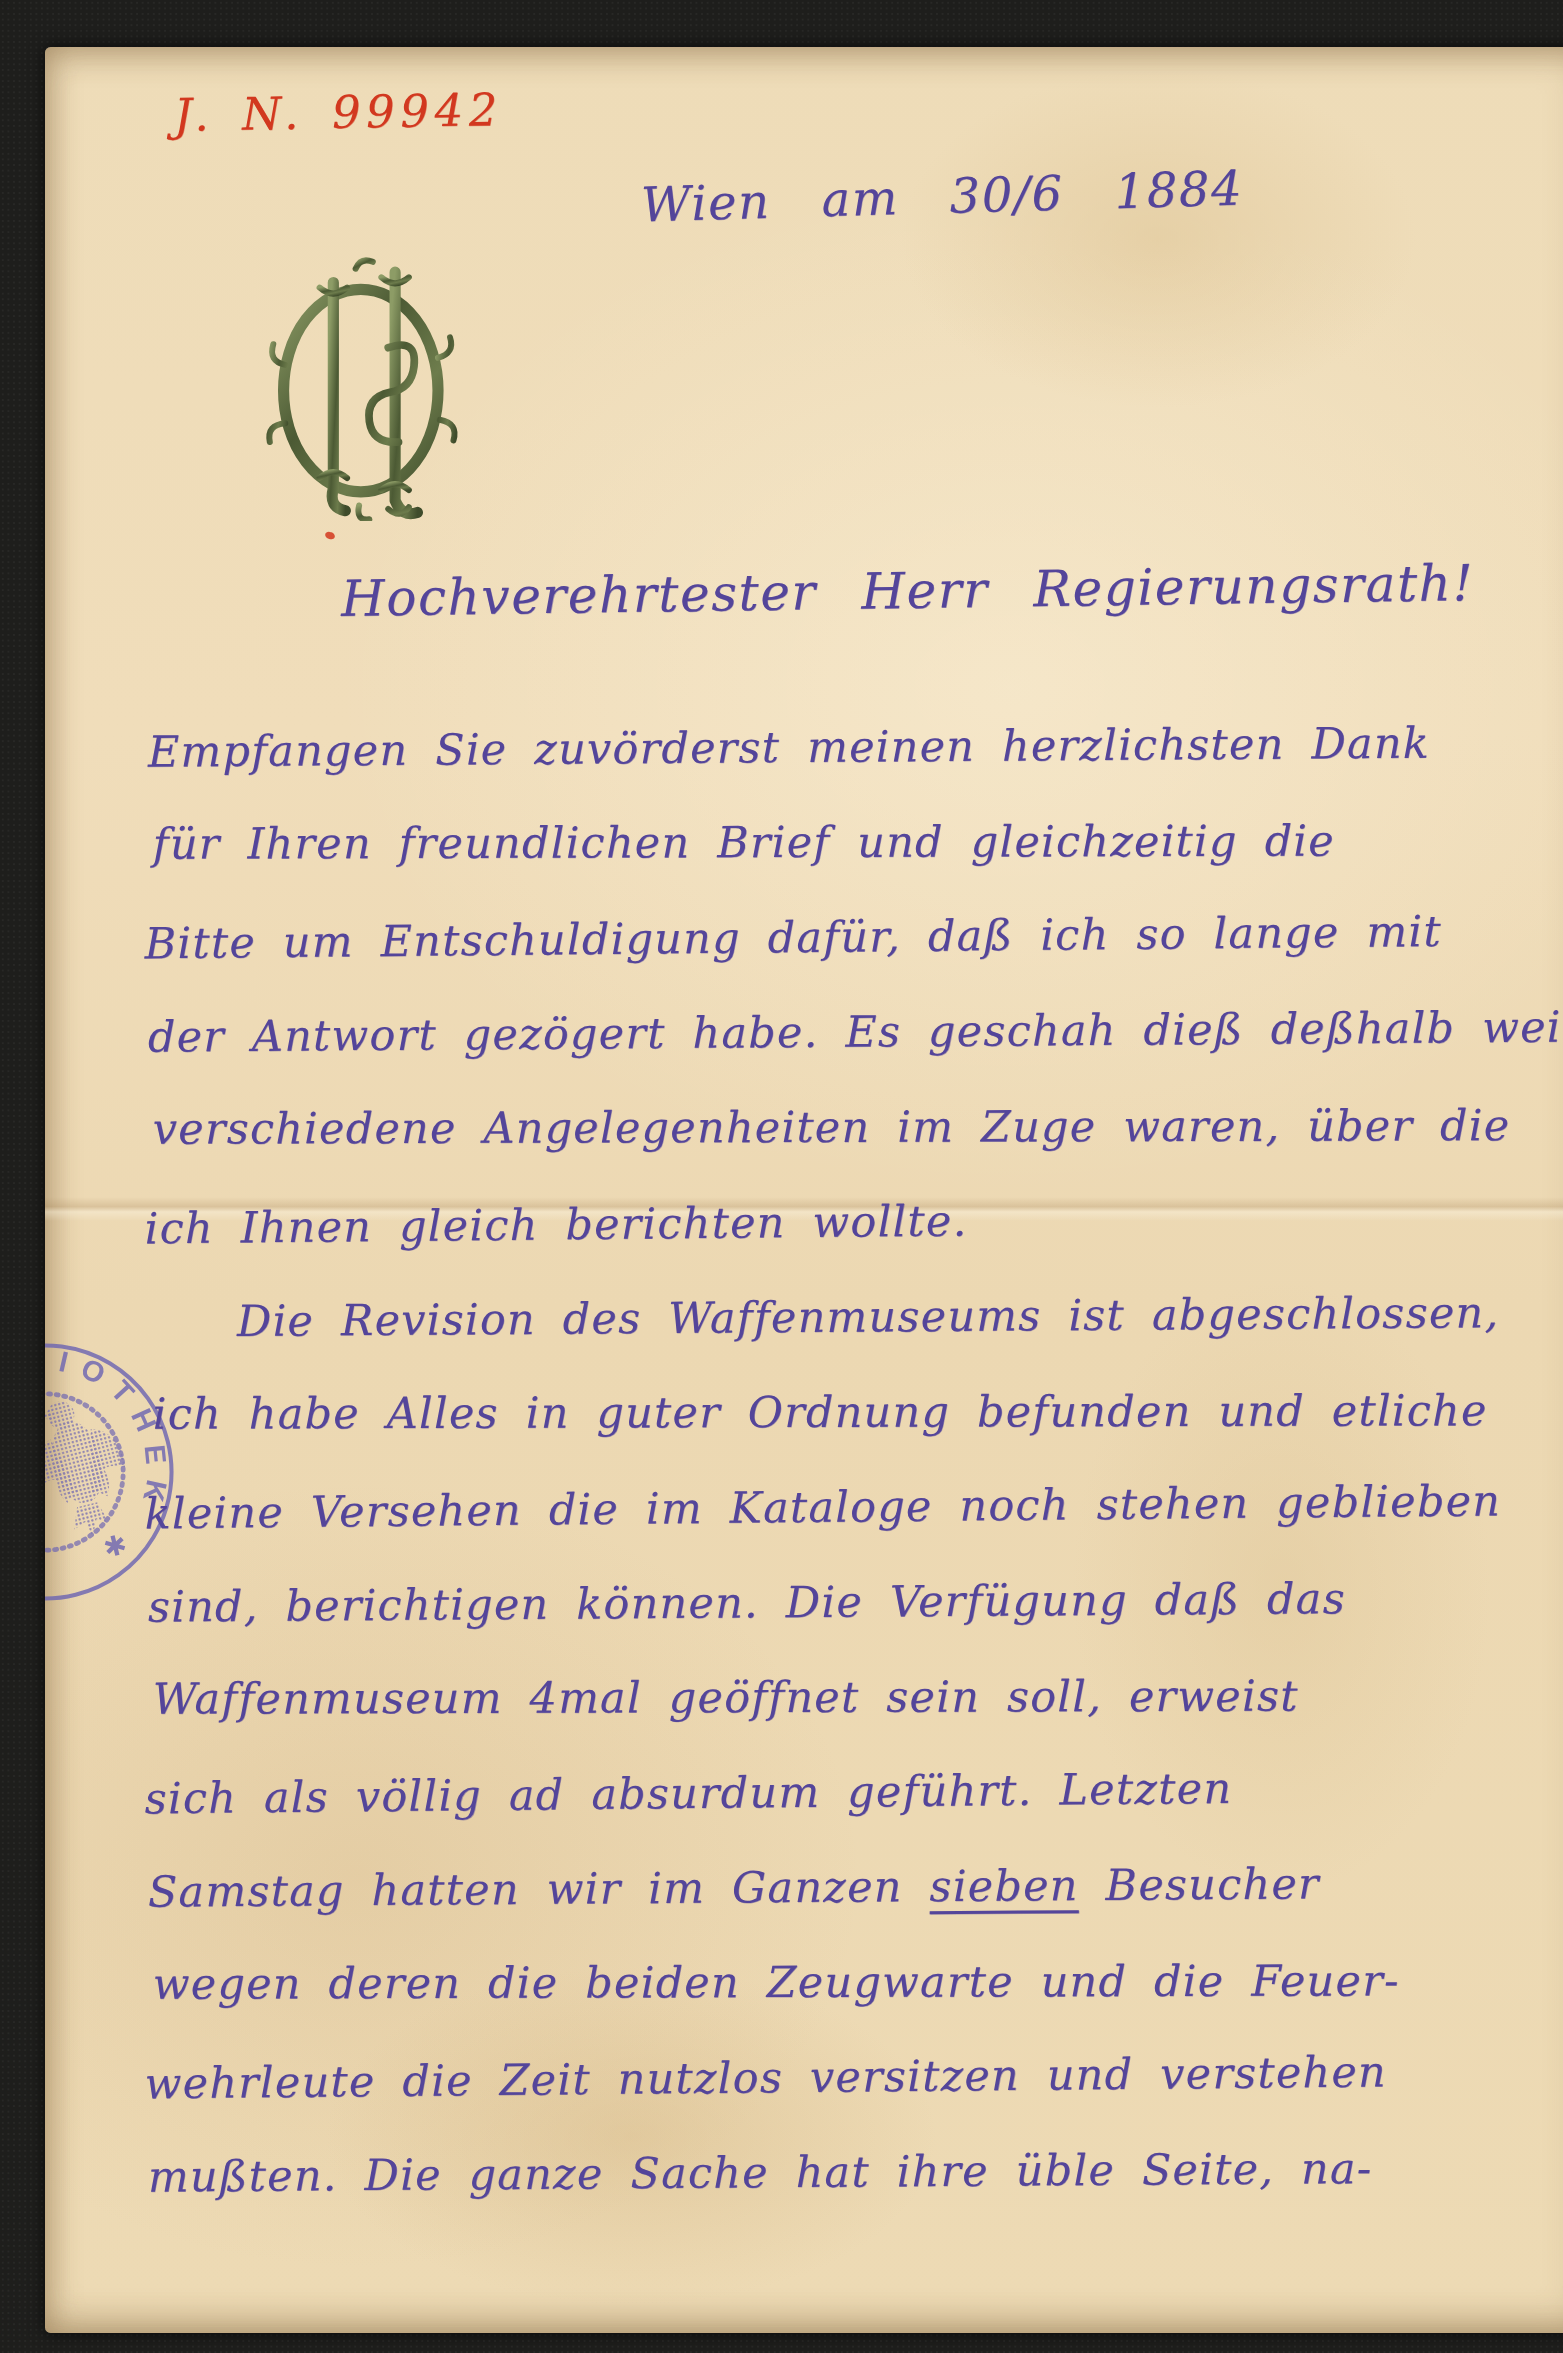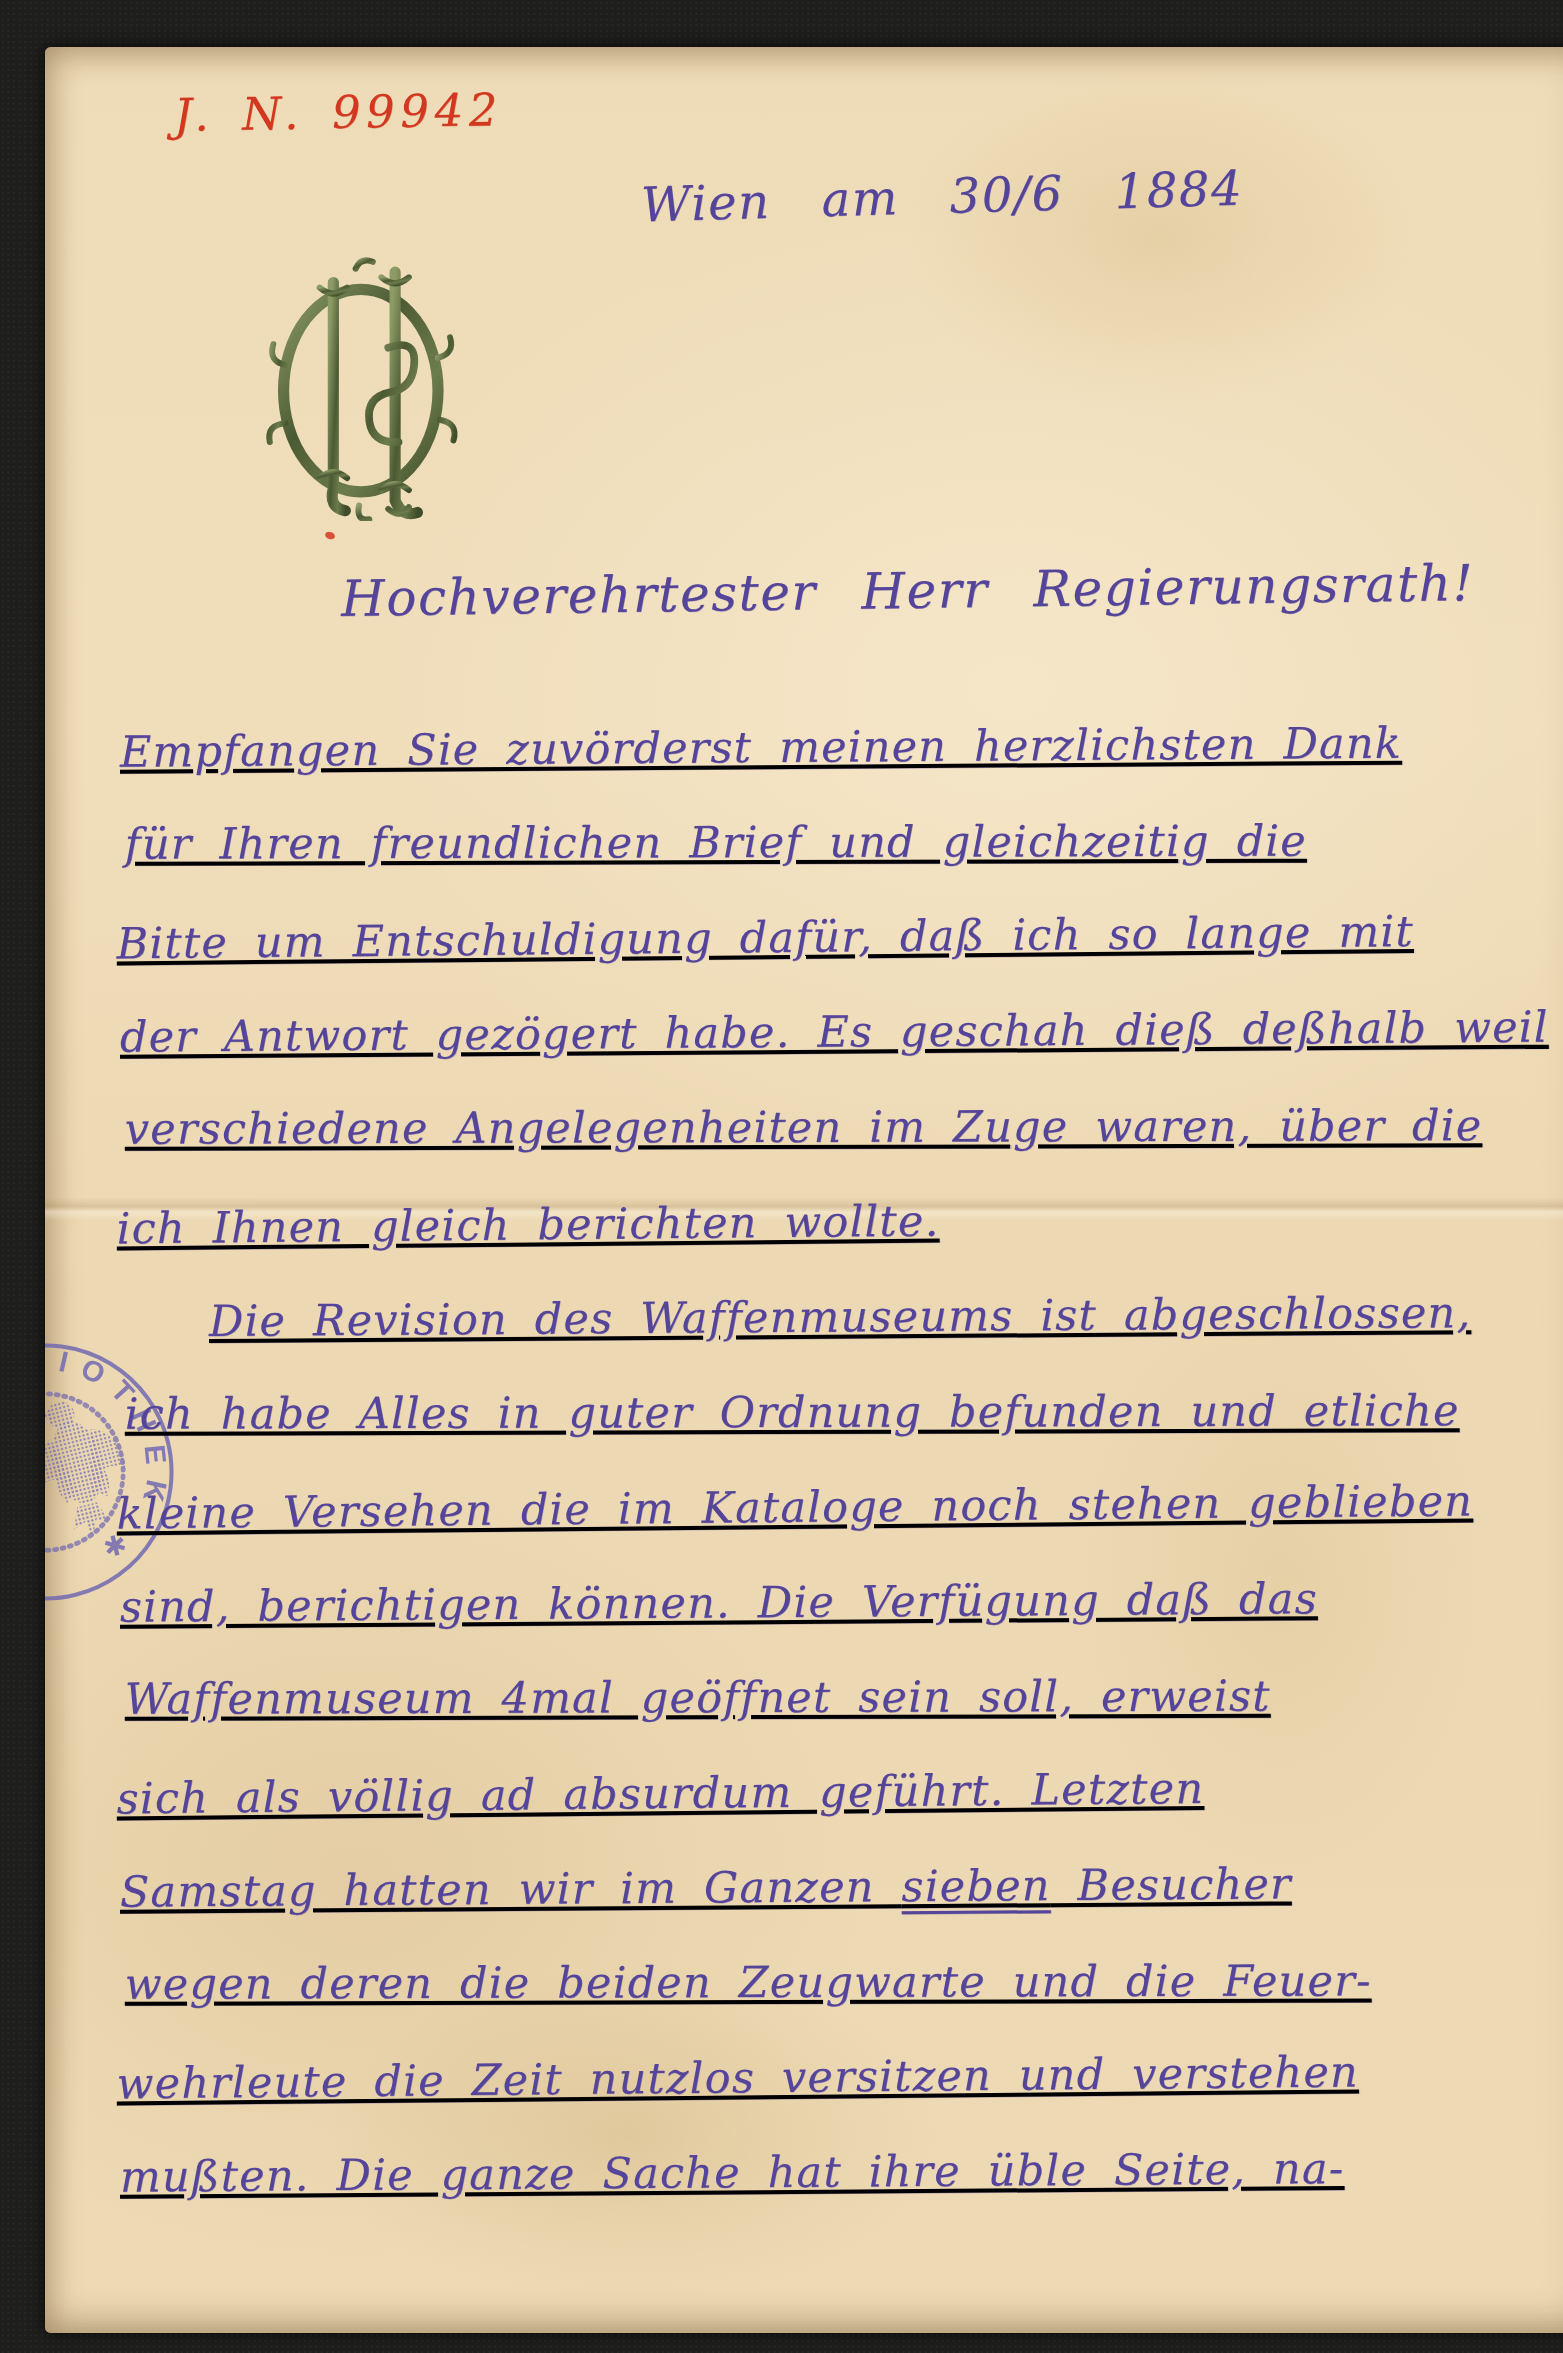--- a/index.html
+++ b/index.html
@@ -54,21 +54,21 @@
     transform:rotate(-1.6deg);white-space:nowrap;
   }
   .monogram{position:absolute;left:213px;top:208px;width:209px;height:266px;}
   .red-dot{position:absolute;left:280px;top:485px;width:9.7px;height:7.2px;border-radius:50%;
     background:#d2381f;opacity:.85;transform:rotate(20deg);}
   .salutation{
     position:absolute;left:296px;top:515px;
     font-size:50px;letter-spacing:1.6px;word-spacing:27px;
     transform:rotate(-0.8deg);white-space:nowrap;
   }
-  .letter-body{position:absolute;left:75px;top:675px;width:1328px;z-index:3;text-decoration:underline;}
+  .letter-body{position:absolute;left:103px;top:675px;width:1328px;z-index:3;}
   .line{
     height:95px;font-size:43px;letter-spacing:1.2px;word-spacing:12px;
     white-space:nowrap;
   }
   .line:nth-child(3n+1){transform:rotate(-0.4deg);}
   .line:nth-child(3n+2){transform:rotate(-0.15deg) translateX(4.8px);}
   .line:nth-child(3n){transform:rotate(-0.55deg) translateX(-3.2px);}
   .line.indent{padding-left:89px;}
   .u{
     text-decoration:underline;

